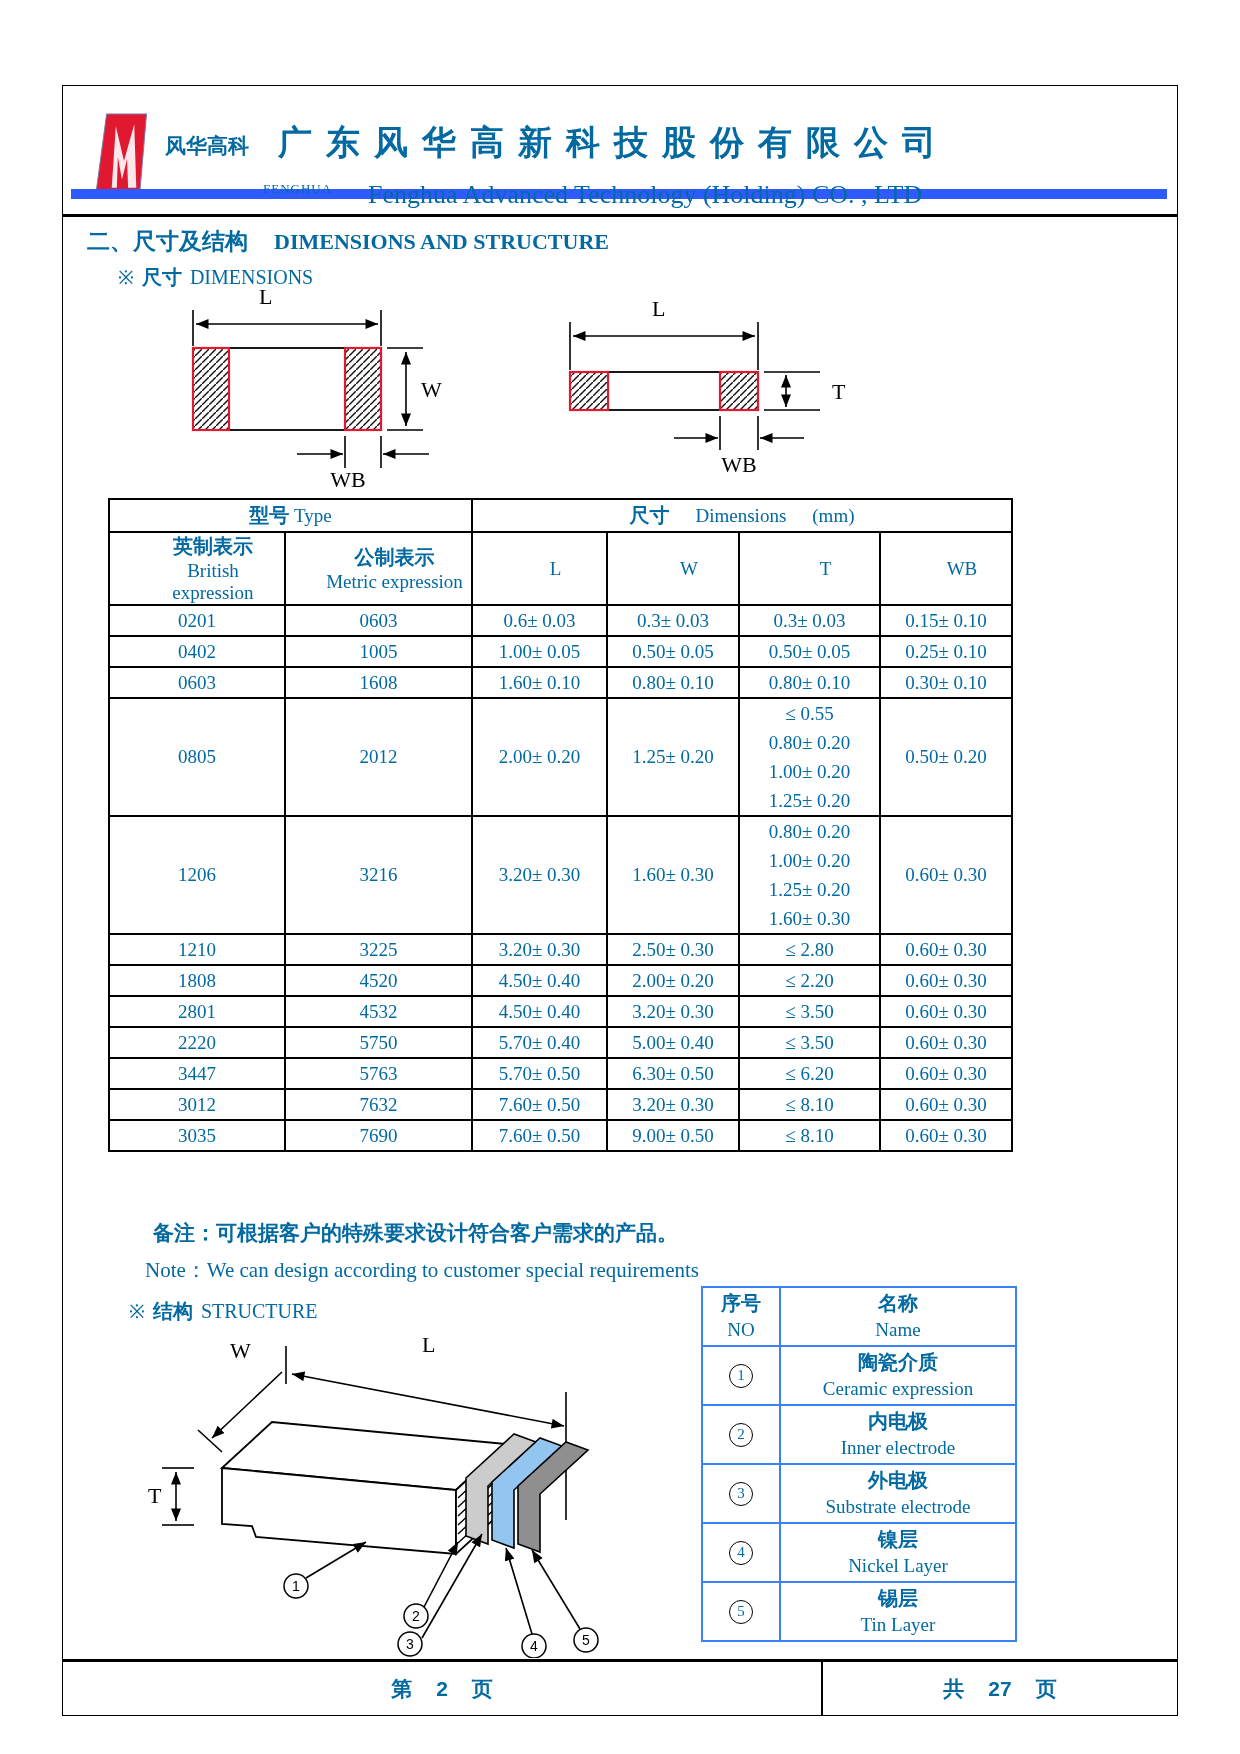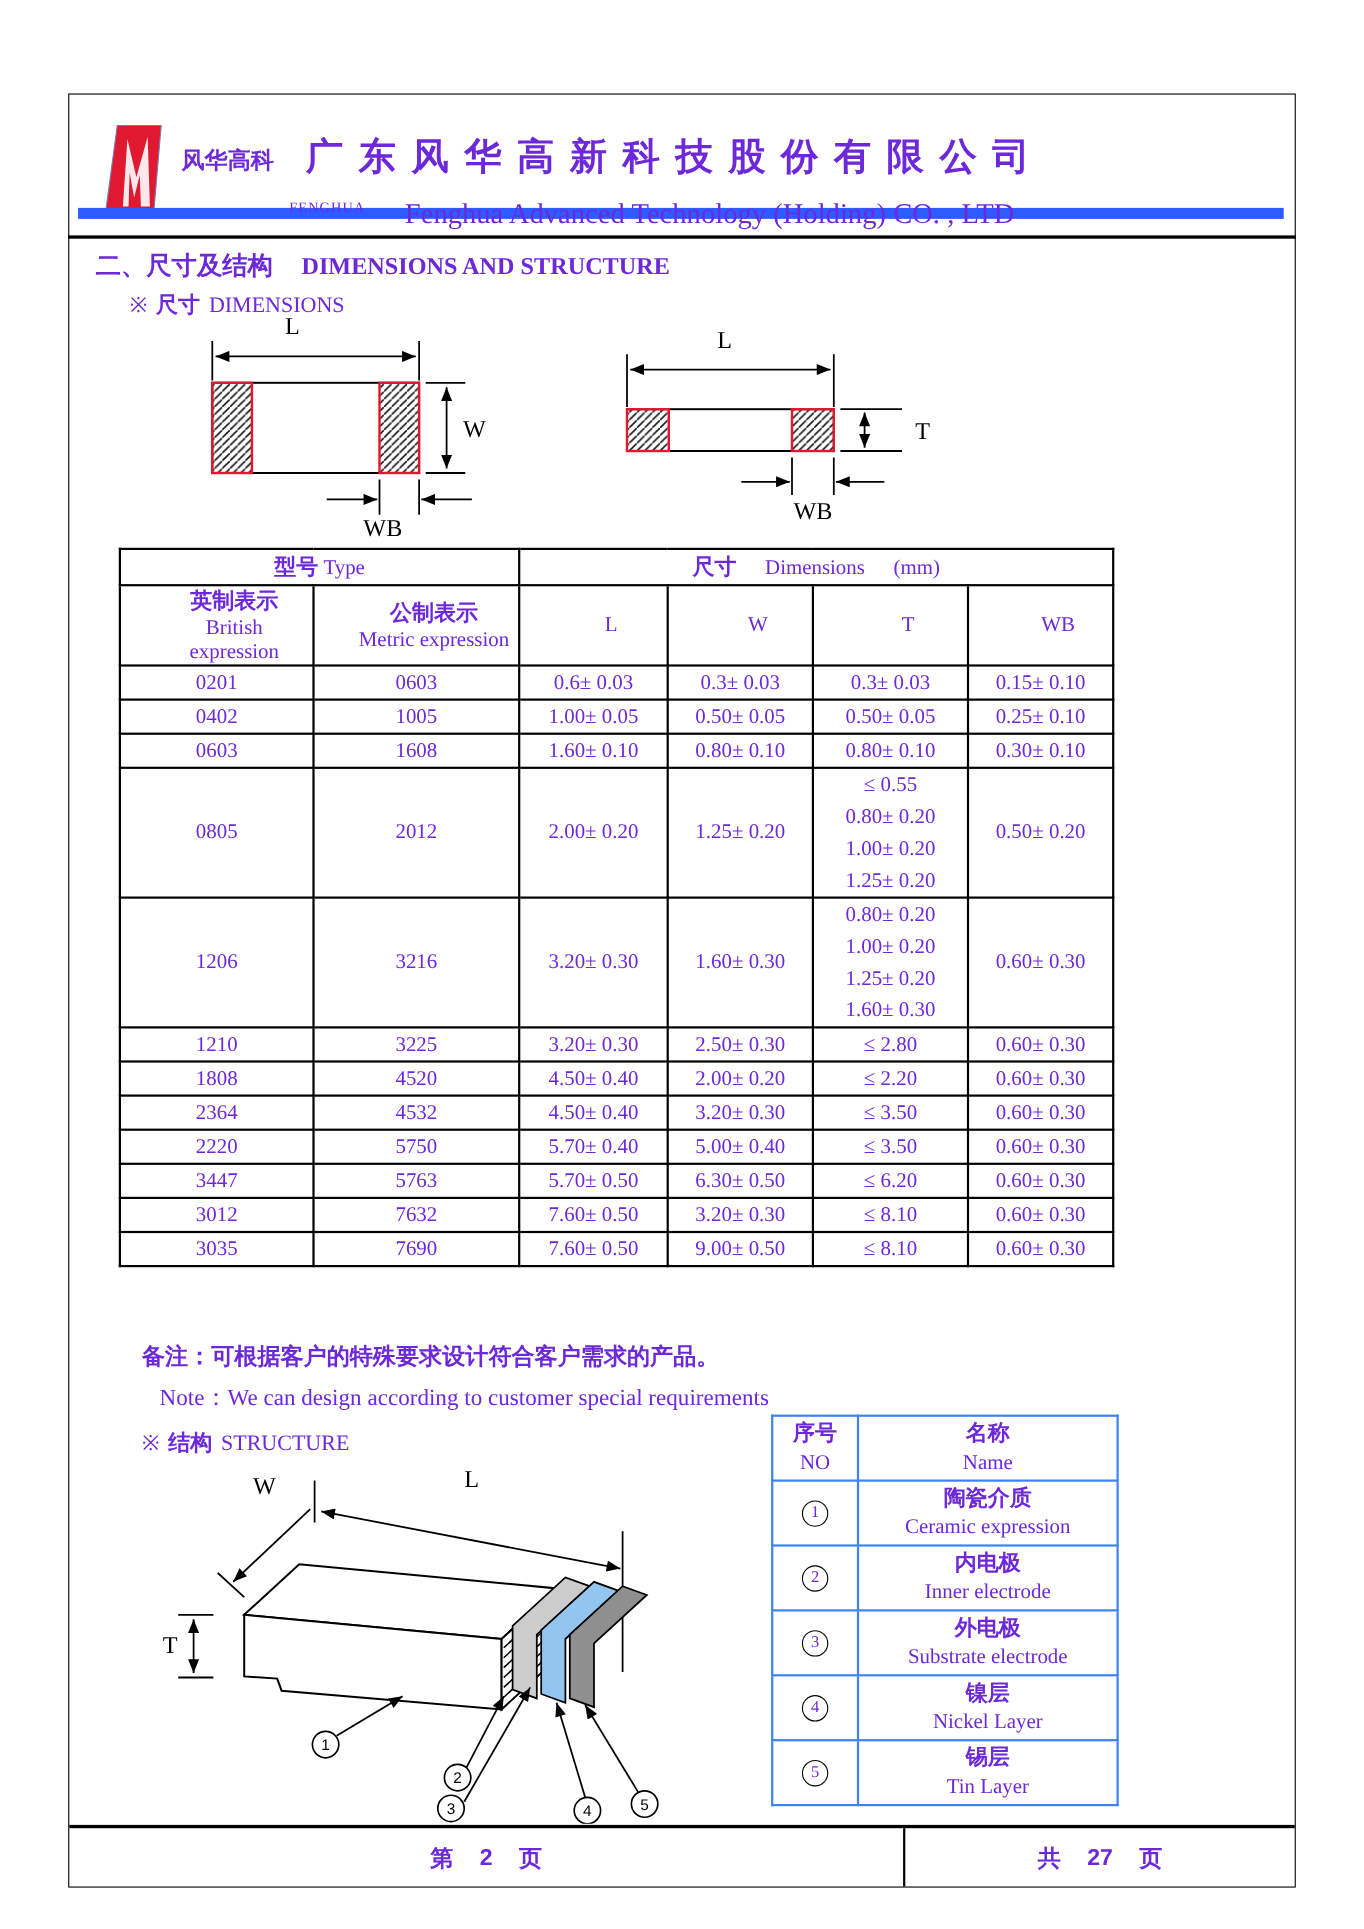--- a/index.html
+++ b/index.html
@@ -1,18 +1,18 @@
 <!DOCTYPE html>
 <html><head>
 <meta charset="utf-8">
 <style>
   html,body { margin:0; padding:0; background:#ffffff; }
   .page {
     position:relative; width:1240px; height:1754px; background:#fff;
-    font-family:"Liberation Serif","DejaVu Serif",serif; color:#6d28d9; overflow:hidden;
+    font-family:"Liberation Serif","DejaVu Serif",serif; color:#0369a1; overflow:hidden;
   }
   .frame {
     position:absolute; left:62px; top:85px; width:1114px; height:1629px;
     border:1px solid #000;
   }
   .sans { font-family:"Liberation Sans","DejaVu Sans",sans-serif; }
 
   
   .logo-mark { position:absolute; left:30px; top:26px; width:62px; height:88px; }
   .logo-text { position:absolute; left:102px; top:46px; font-family:"Liberation Sans","DejaVu Sans",sans-serif; font-weight:bold; font-size:21px; }
@@ -46,21 +46,21 @@
     text-align:center; font-size:19px; border:2px solid #4c1d95; }
   .dims-table th, .dims-table td { border:2px solid #000; padding:0 3px; font-weight:normal; }
   .dims-table .h1 th { height:31px; }
   .dims-table .h2 th { height:58px;padding-left:35px; }
   .dims-table td { height:26px; line-height:26px; }
   .dims-table td div { line-height:29px; height:29px; }
   .dims-table .cn { font-family:"Liberation Sans","DejaVu Sans",sans-serif; font-weight:bold; font-size:20px; }
   .dims-table .en { font-size:19px; }
   .dims-table .gap { display:inline-block; width:26px; }
 
-  .note-cn { position:absolute; left:66px; top:1133px; font-family:"Liberation Sans","DejaVu Sans",sans-serif; font-weight:bold; font-size:21px; }
+  .note-cn { position:absolute; left:90px; top:1133px; font-family:"Liberation Sans","DejaVu Sans",sans-serif; font-weight:bold; font-size:21px; }
   .note-en { position:absolute; left:82px; top:1170px; font-size:21px; }
 
   
   .structure-table { position:absolute; left:638px; top:1200px; width:314px; border-collapse:collapse; table-layout:fixed;
     text-align:center; border:2px solid #000; }
   .structure-table th, .structure-table td { border:2px solid #3b82f6; padding:2px 2px; font-weight:normal; }
   .structure-table .cn { font-family:"Liberation Sans","DejaVu Sans",sans-serif; font-weight:bold; font-size:20px; line-height:27px; }
   .structure-table .en { font-size:19px; line-height:26px; }
   .circle-num { display:inline-block; width:22px; height:22px; border:1.5px solid #000; border-radius:50%;
     line-height:21px; font-size:15px; text-align:center; font-family:"Liberation Serif","DejaVu Serif",serif; }
@@ -249,21 +249,21 @@
             <td>1808</td>
             <td>4520</td>
             <td>4.50± 0.40</td>
             <td>2.00± 0.20</td>
             <td>
               <div>≤ 2.20</div>
             </td>
             <td>0.60± 0.30</td>
           </tr>
           <tr>
-            <td>2364</td>
+            <td>2801</td>
             <td>4532</td>
             <td>4.50± 0.40</td>
             <td>3.20± 0.30</td>
             <td>
               <div>≤ 3.50</div>
             </td>
             <td>0.60± 0.30</td>
           </tr>
           <tr>
             <td>2220</td>

